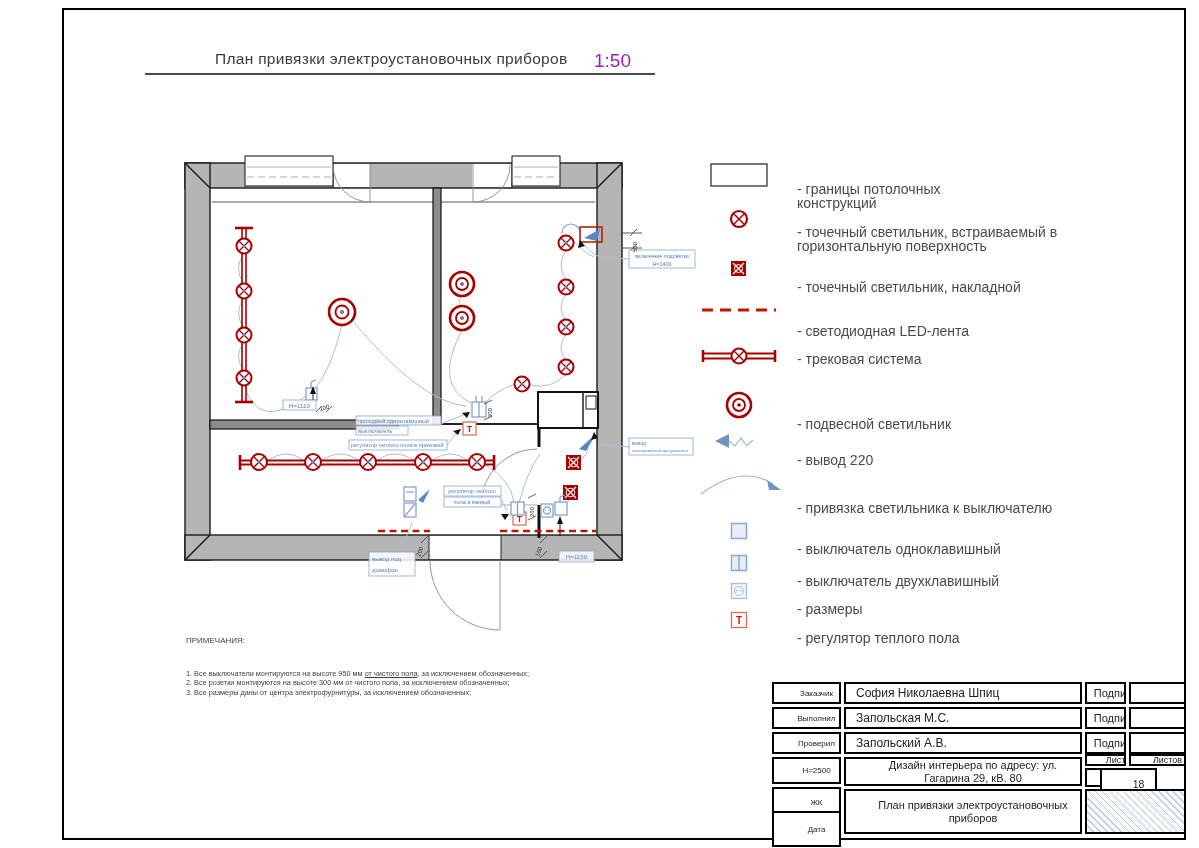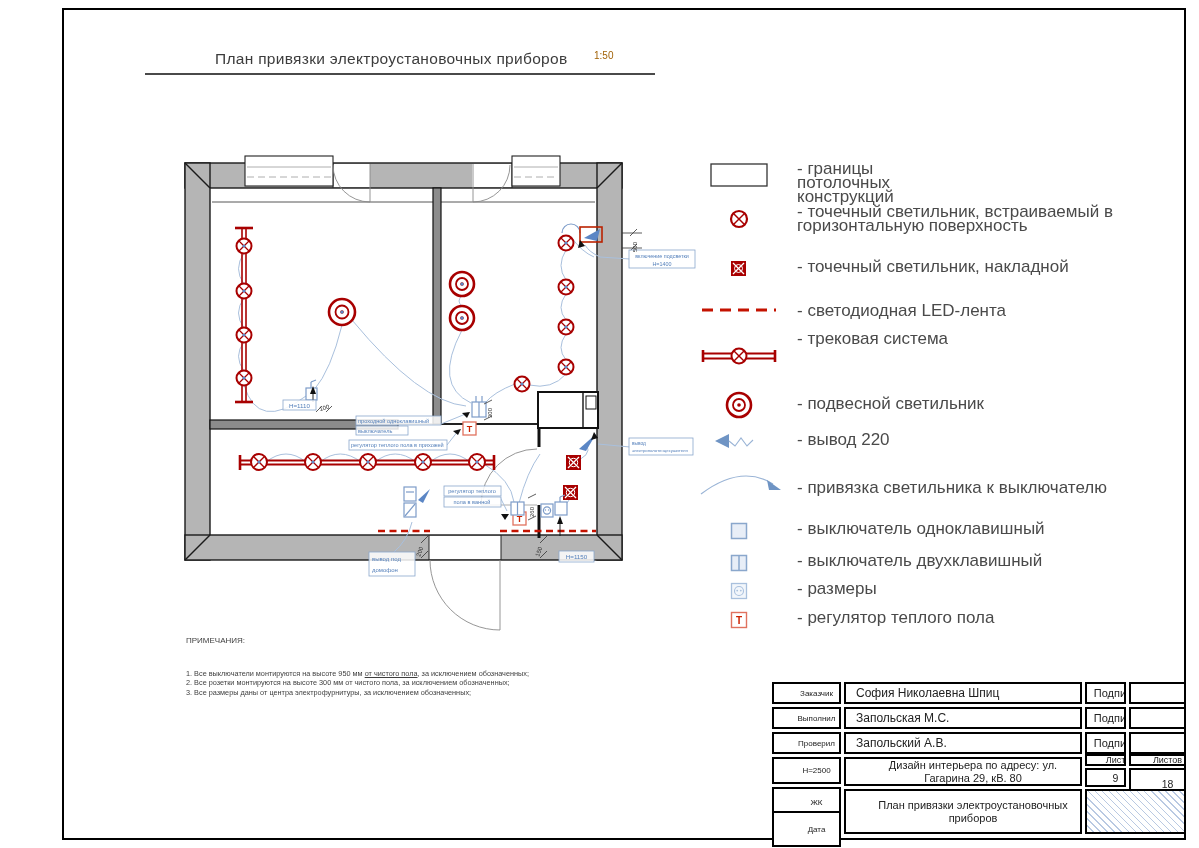--- a/index.html
+++ b/index.html
@@ -1,25 +1,25 @@
 <!DOCTYPE html>
 <html><head>
 <meta charset="utf-8">
 <style>
   html,body{margin:0;padding:0;background:#fff;width:1199px;height:848px;overflow:hidden;
     font-family:"Liberation Sans", sans-serif;-webkit-font-smoothing:antialiased;}
   .abs{position:absolute;box-sizing:border-box;}
   #sheet-frame{left:62px;top:8px;width:1124px;height:832px;border:2px solid #000;}
   
   #plan-title{left:215px;top:50px;font-size:15.5px;color:#3c3c3c;letter-spacing:.3px;}
-  #plan-scale{left:594px;top:50px;font-size:10px;color:#a16207;}
+  #plan-scale{left:594px;top:50px;font-size:19px;color:#a21caf;}
   #title-underline{left:145px;top:73px;width:510px;border-top:2px solid #4a4a4a;height:0;}
   
   .lg-icon{position:absolute;left:700px;width:78px;text-align:center;}
-  .lg-label{position:absolute;left:797px;font-size:17px;color:#4a4a4a;line-height:14px;}
+  .lg-label{position:absolute;left:797px;font-size:14px;color:#4a4a4a;line-height:14px;margin-top:20px;}
   
   #notes{left:186px;top:636px;color:#3f3f3f;}
   #notes .hd{font-size:8px;margin-bottom:24px;}
   #notes .ln{font-size:7.3px;line-height:9.3px;}
   #notes .ul{text-decoration:underline;}
   
   .tb{border:2px solid #000;background:#fff;color:#222;overflow:hidden;padding-left:20px;}
   .tb-lab{font-size:8px;display:flex;align-items:center;justify-content:center;text-align:center;}
   .tb-val{font-size:12px;display:flex;align-items:center;padding-left:10px;}
   .tb-sm{font-size:11px;display:flex;align-items:center;justify-content:center;}
@@ -537,21 +537,21 @@
   <div class="abs tb" style="left:1129px;top:732px;width:57px;height:22px"></div>
 
   <div class="abs tb tb-lab" style="left:772px;top:757px;width:69px;height:27px">Н=2500</div>
   <div class="abs tb tb-c" style="left:844px;top:757px;width:238px;height:29px">
     <span>Дизайн интерьера по адресу: ул.</span>
     <span>Гагарина 29, кВ. 80</span>
   </div>
   <div class="abs tb tb-sm" style="left:1085px;top:754px;width:41px;height:12px;font-size:9px">Лист</div>
   <div class="abs tb tb-sm" style="left:1129px;top:754px;width:57px;height:12px;font-size:9px">Листов</div>
   <div class="abs tb tb-sm" style="left:1085px;top:768px;width:41px;height:19px;font-size:10.5px">9</div>
-  <div class="abs tb tb-sm" style="left:1129px;top:768px;width:57px;height:31px;font-size:10.5px">18</div>
+  <div class="abs tb tb-sm" style="left:1100px;top:768px;width:57px;height:31px;font-size:10.5px">18</div>
 
   <div class="abs tb tb-lab" style="left:772px;top:787px;width:69px;height:31px">ЖК</div>
   <div class="abs tb tb-c" style="left:844px;top:789px;width:238px;height:45px">
     <span>План привязки электроустановочных</span>
     <span>приборов</span>
   </div>
   <div class="abs tb" id="tb-hatch" style="left:1085px;top:789px;width:101px;height:45px"></div>
   <div class="abs tb tb-lab" style="left:772px;top:811px;width:69px;height:36px">Дата</div>
 </div>
 

